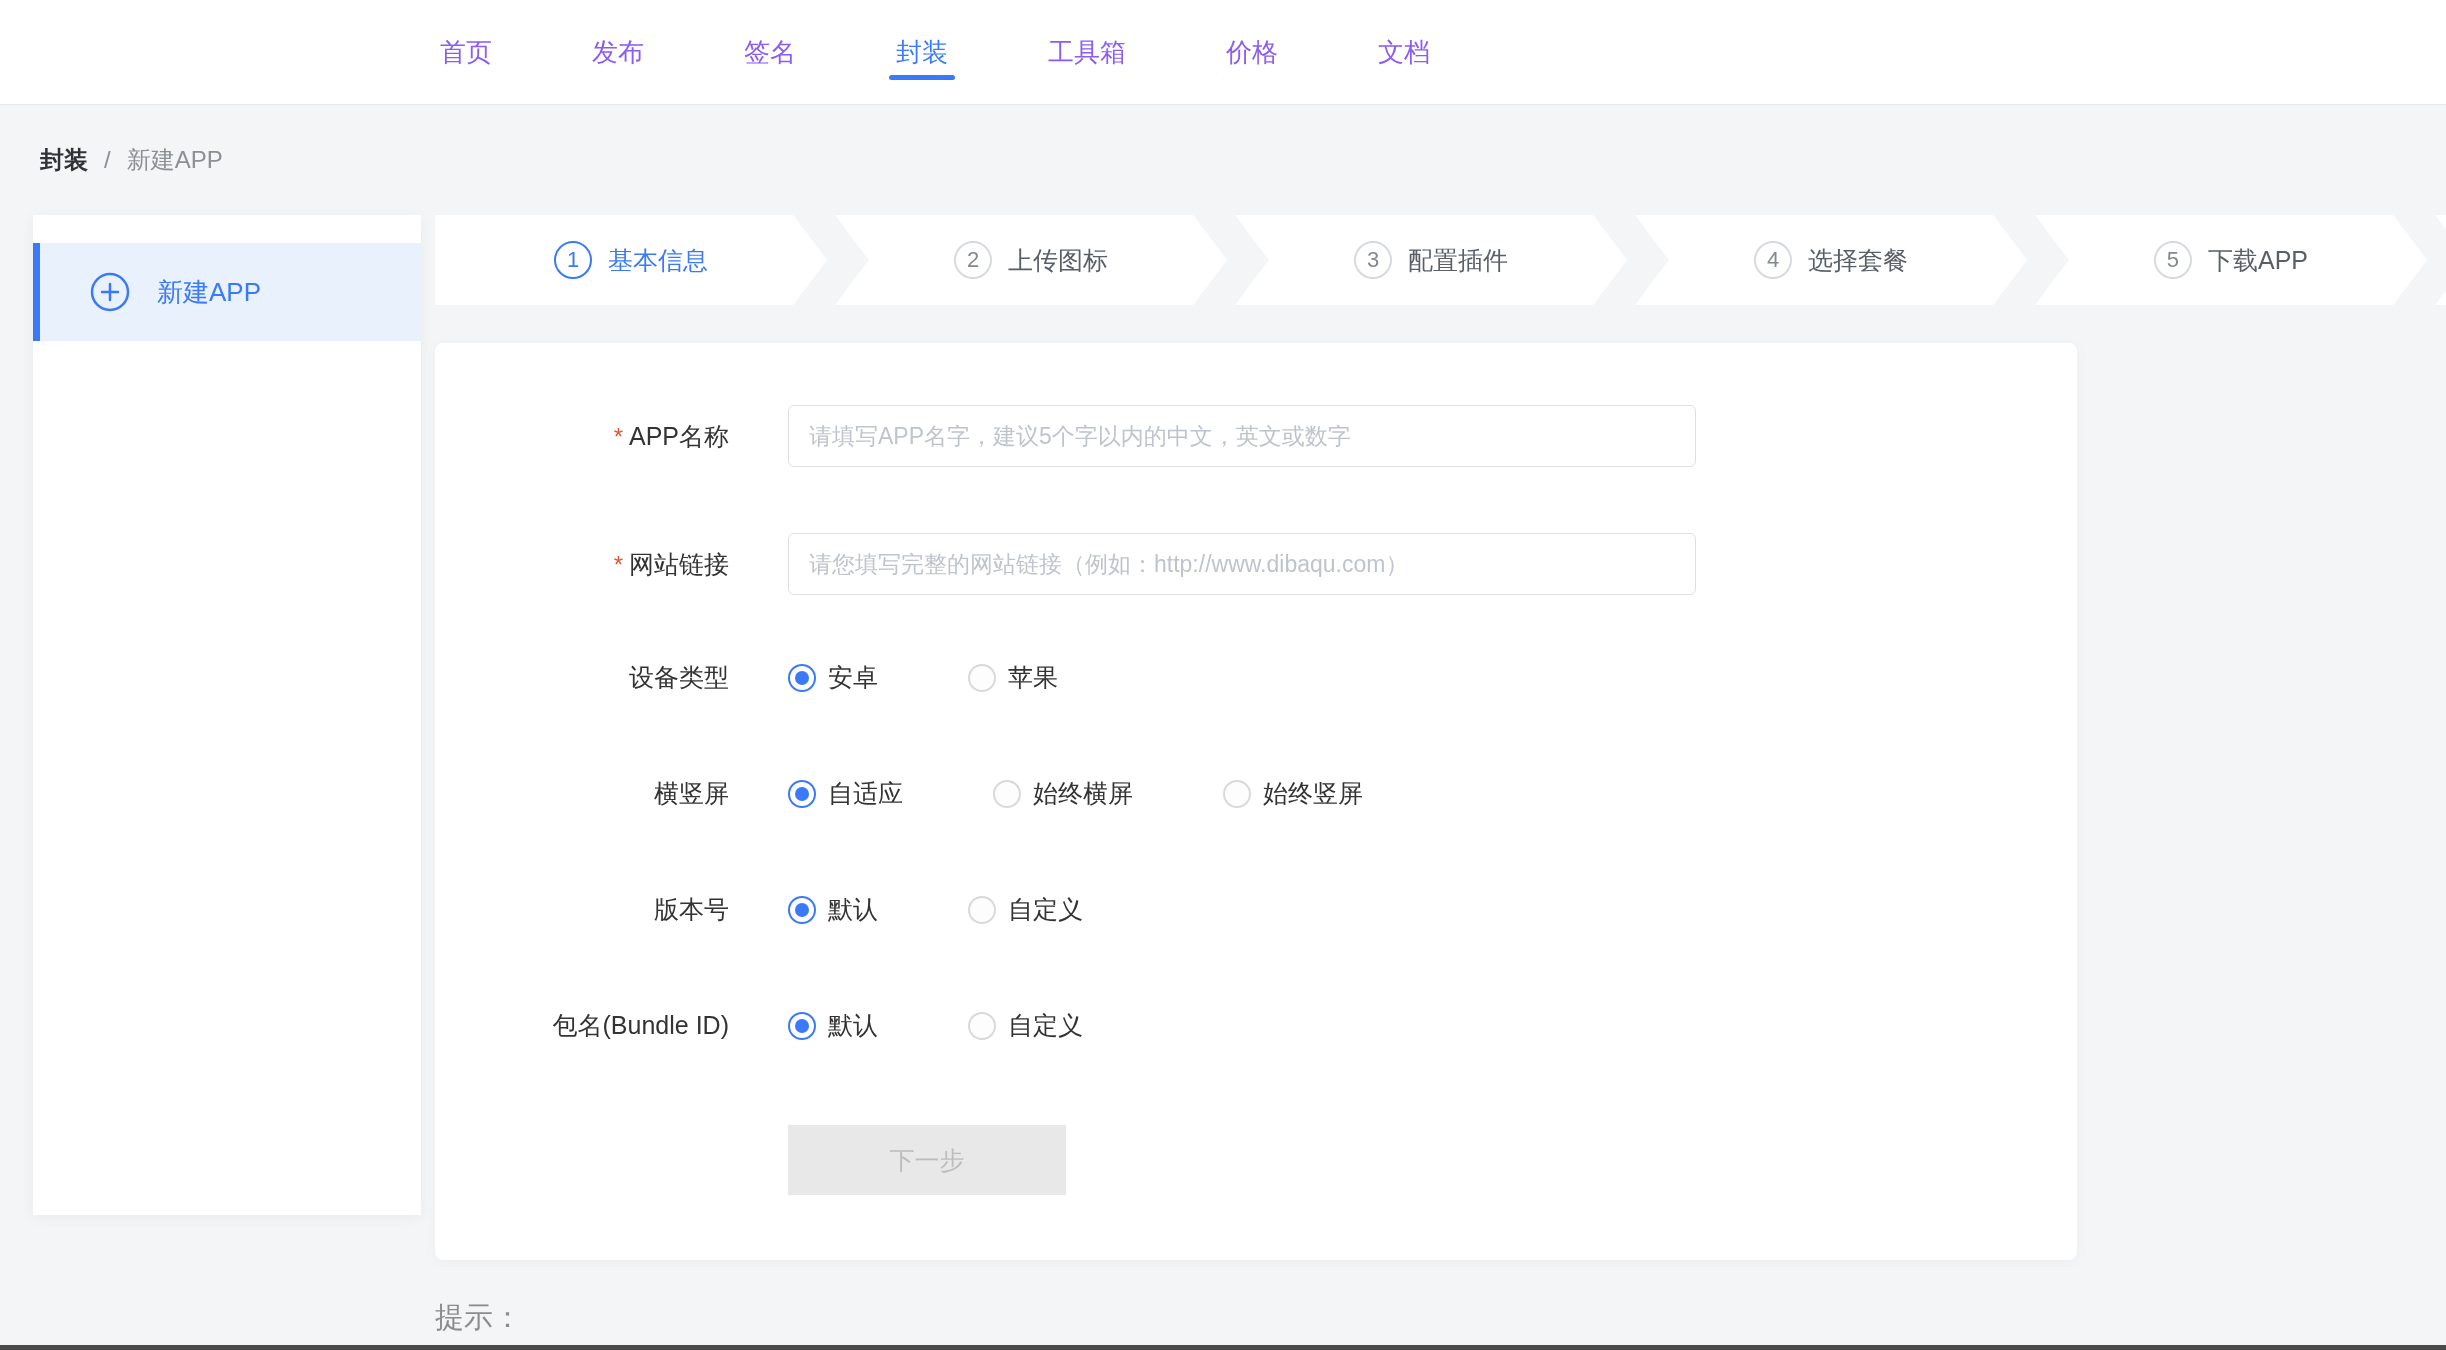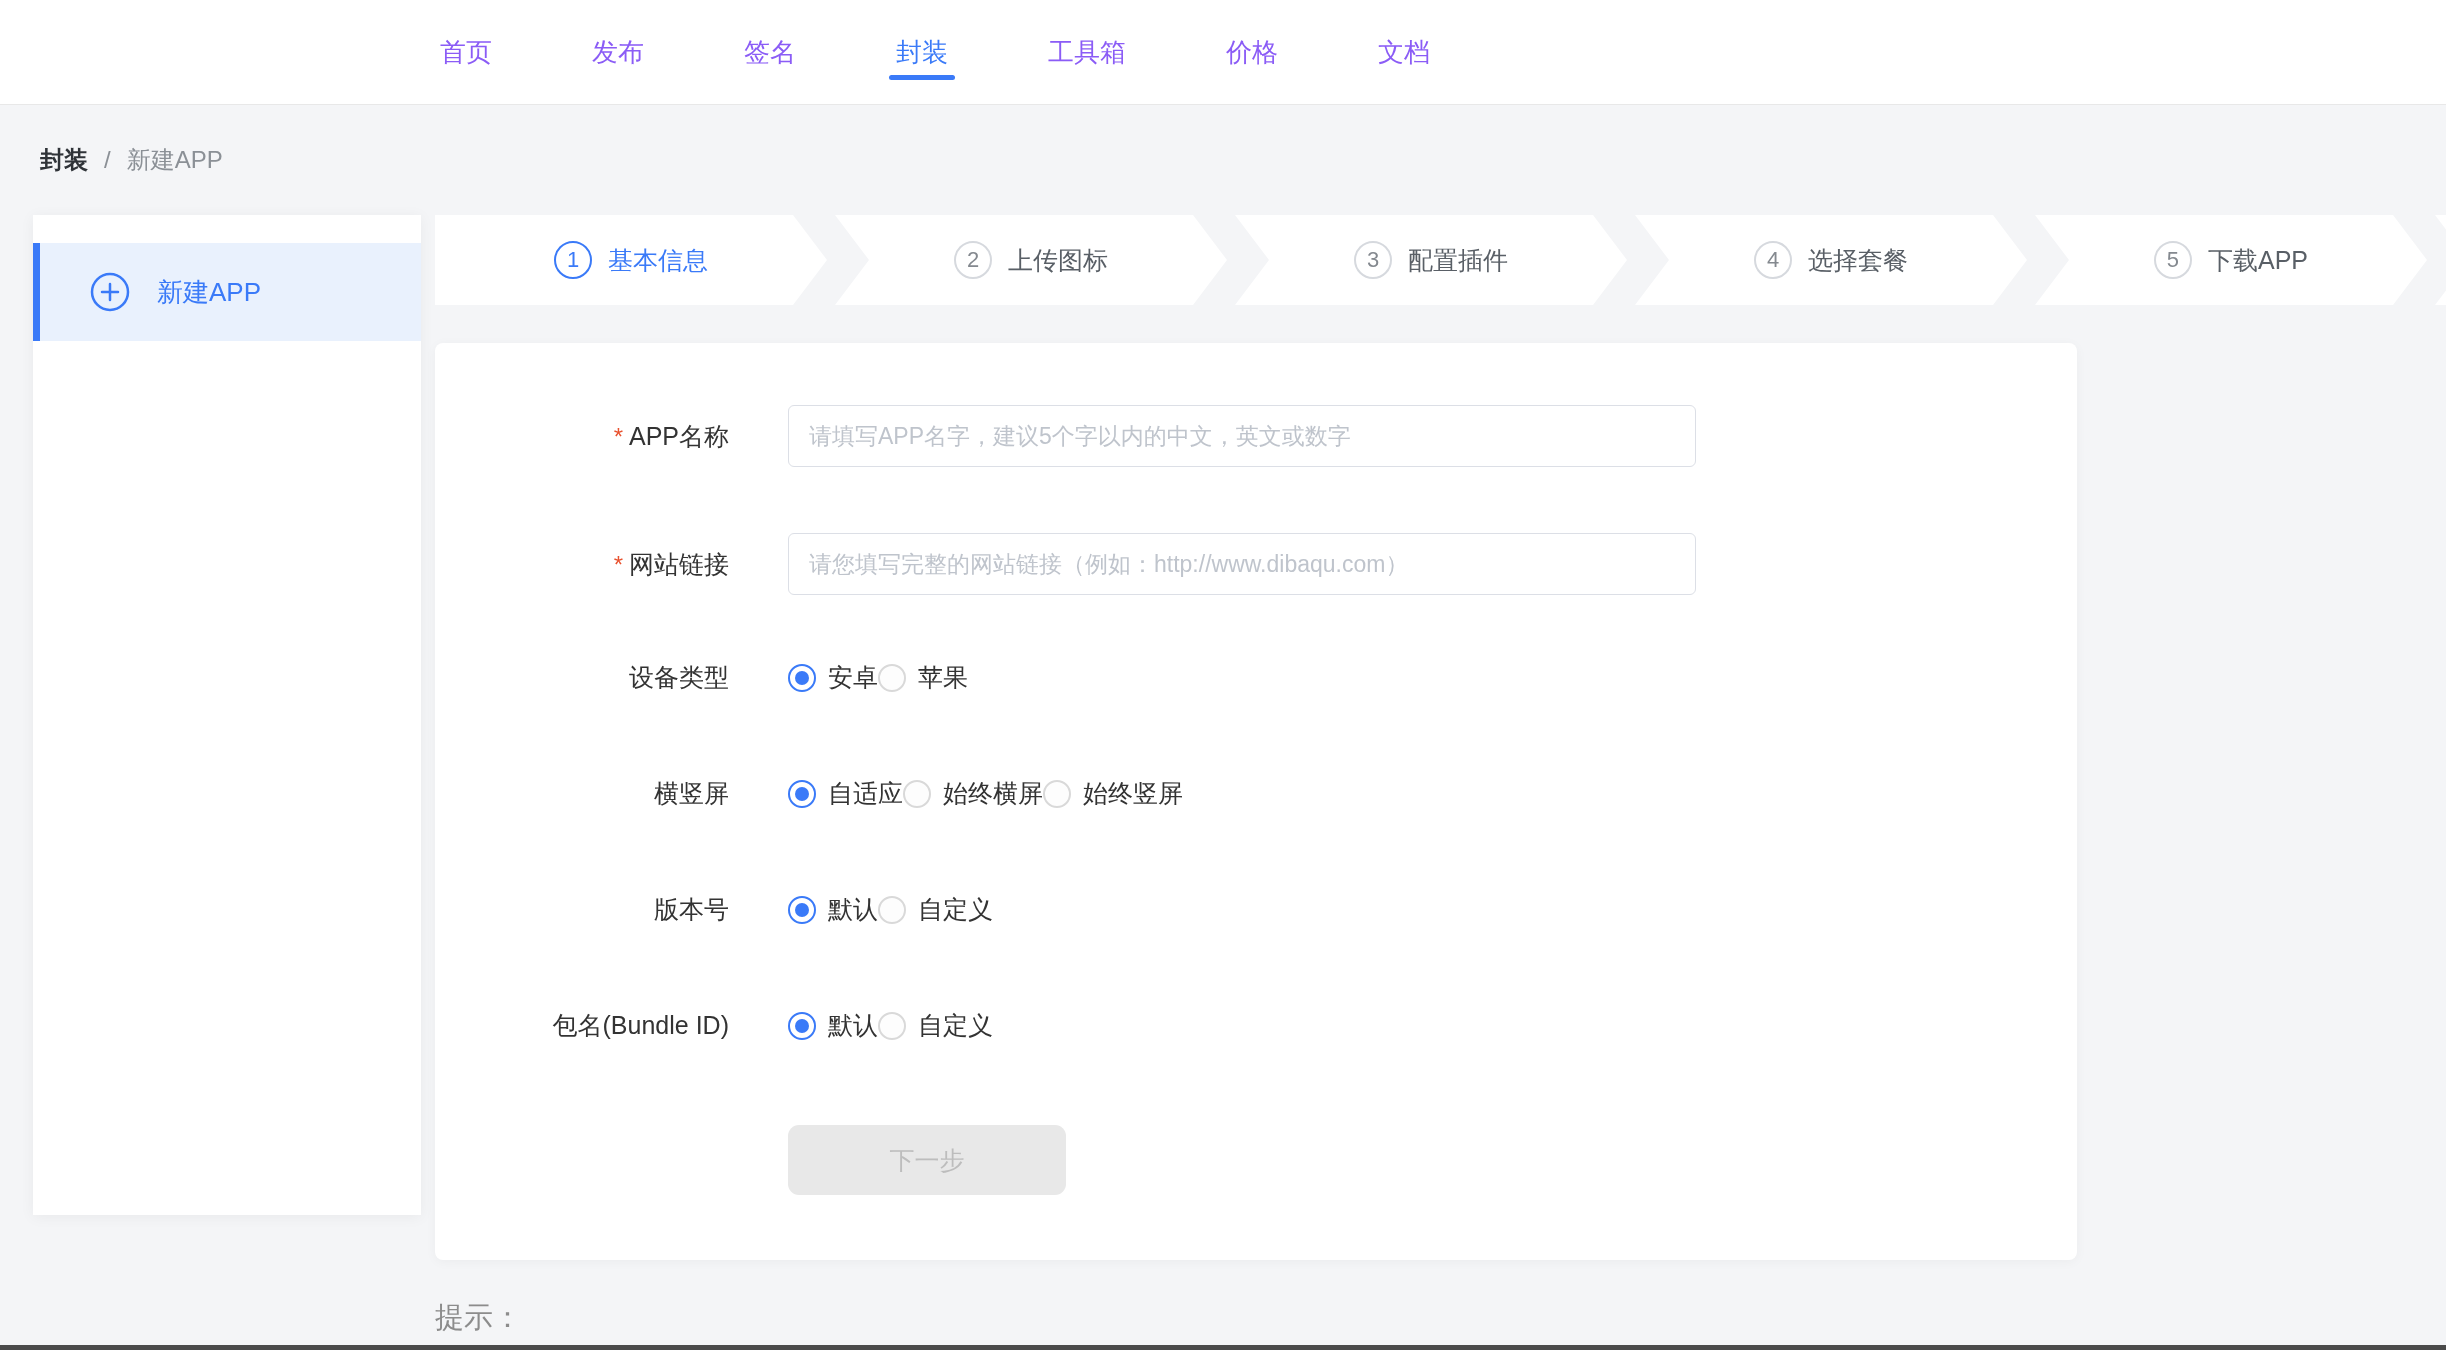--- a/index.html
+++ b/index.html
@@ -87,34 +87,34 @@
     margin-right:59px; white-space:nowrap;
   }
   .req-star { color:#e8522f; margin-right:6px; font-size:24px; }
   .text-input {
     width:908px; height:62px; border:1px solid #dcdfe6; border-radius:6px;
     padding:16px 20px; font-size:23px; color:#333; outline:none; background:#fff;
     font-family:"Liberation Sans","DejaVu Sans",sans-serif;
   }
   .text-input::placeholder { color:#bfc4cc; }
 
-  .radio-group { display:flex; align-items:center; }
+  .radio-group { display:flex; align-items:center; gap:90px; }
   .radio-option { display:flex; align-items:center; gap:12px; cursor:pointer; }
   .radio-dot {
     width:28px; height:28px; border-radius:50%; border:2px solid #d9d9d9;
     background:#fdfdfd; display:flex; align-items:center; justify-content:center; flex:0 0 auto;
   }
   .radio-option.checked .radio-dot { border-color:#3a7af8; background:#fff; }
   .radio-option.checked .radio-dot::after {
     content:""; width:14px; height:14px; border-radius:50%; background:#3a7af8;
   }
   .radio-text { font-size:25px; color:#333; }
 
   .submit-btn {
-    margin:0 0 0 353px; width:278px; height:70px; border:none; border-radius:11px;
+    margin:0 0 0 353px; width:278px; height:70px; border:none; border-radius:0;
     background:#e8e8e8; color:#bdbdbd; font-size:25px; cursor:not-allowed;
     font-family:"Liberation Sans","DejaVu Sans",sans-serif;
   }
 
   
   .tip { margin-top:38px; display:flex; gap:14px; font-size:29px; color:#8c8c8c; }
 
   .bottom-strip {
     position:absolute; left:0; bottom:0; width:100%; height:5px; background:#4a4a4a;
   }

